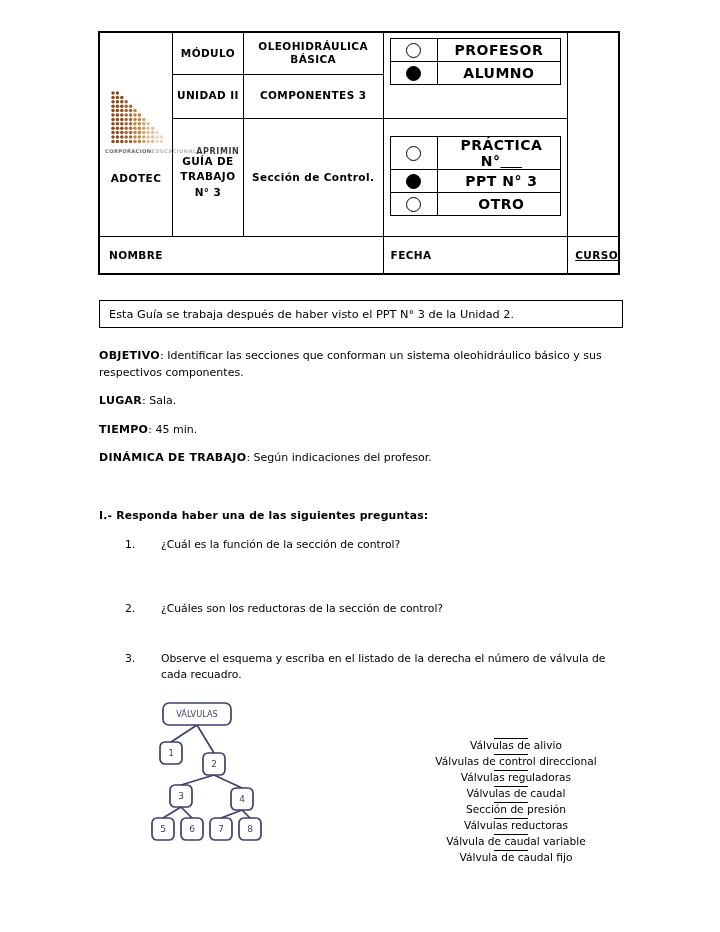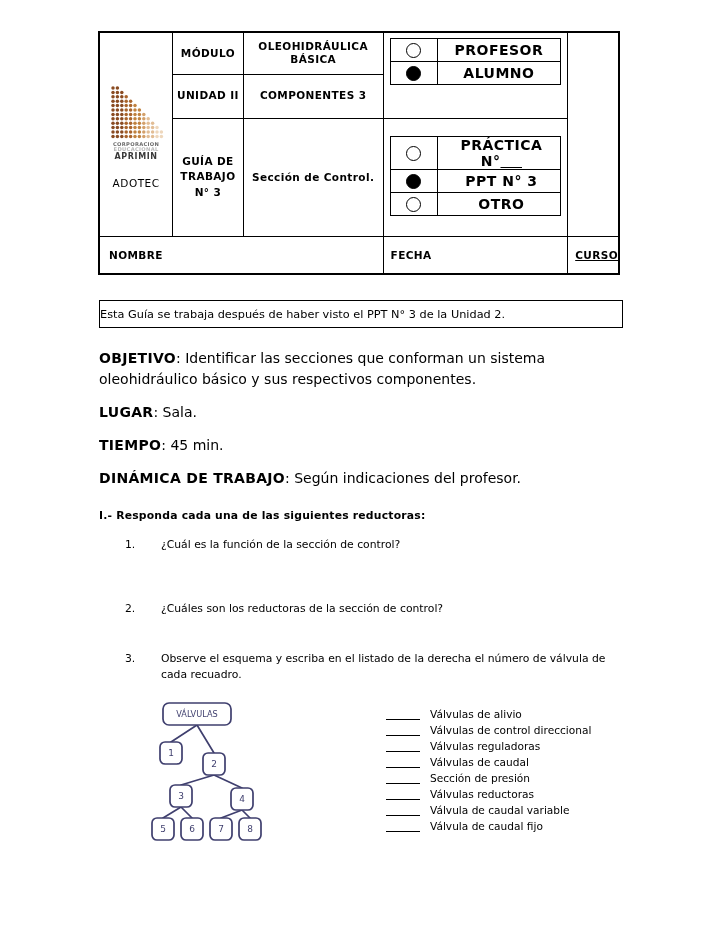--- a/index.html
+++ b/index.html
@@ -34,27 +34,27 @@
   .cell-val{width:150px;}
   .cell-right{width:196px;padding:5px 6px !important;vertical-align:top !important;}
 
   .logo-wrap{
     display:flex;flex-direction:column;align-items:center;justify-content:flex-start;
     padding-top:5px;
   }
   .logo-art{width:60px;height:56px;display:block;}
   .logo-words{
     width:62px;margin-top:1px;
-    display:flex;flex-direction:column;align-items:center;
+    display:flex;align-items:center;
     line-height:1;
   }
   .logo-w1{font-size:5.2px;letter-spacing:0.3px;color:#6b6b6b;font-weight:bold;}
   .logo-w2{font-size:5.2px;letter-spacing:0.3px;color:#b9b9b9;font-weight:bold;}
   .logo-w3{font-size:8px;letter-spacing:0.6px;color:#3a3a3a;font-weight:bold;margin-top:0.5px;}
-  .adotec{font-size:10.5px;font-weight:normal;letter-spacing:0.5px;padding-top:16px;}
+  .adotec{font-size:10.5px;font-weight:bold;letter-spacing:0.5px;padding-top:16px;}
 
   .r1{height:42px;}
   .r2{height:44px;}
   .r3{height:118px;}
   .rb{height:38px;}
 
   .val-big{font-size:11px;line-height:1.25;}
   .val-sec{font-size:10.5px;line-height:1.4;}
   .lbl-guia{font-size:10.5px;line-height:1.45;}
 
@@ -84,45 +84,45 @@
   }
   .circ.filled{background:#000;}
 
   .ul{ text-decoration:underline; }
 
   
   .note-box{
     position:absolute;left:99px;top:300px;width:524px;height:28px;
     border:1.3px solid #000;
     display:flex;align-items:center;
-    box-sizing:border-box;
+    padding-left:9px;box-sizing:border-box;
     font-size:11.3px;
   }
 
   
-  .body-block{position:absolute;left:99px;top:348px;width:528px;font-size:14px;line-height:1.5;}
+  .body-block{position:absolute;left:99px;top:348px;width:528px;font-size:11px;line-height:1.5;}
   .p{margin:0 0 12px 0;}
   .p b{letter-spacing:0.3px;}
 
   
   .sec-title{position:absolute;left:99px;top:509px;font-size:10.8px;font-weight:bold;letter-spacing:0.2px;}
   .q{position:absolute;font-size:10.8px;line-height:1.5;}
   .q .num{position:absolute;left:0;top:0;width:22px;text-align:left;}
   .q .txt{display:block;margin-left:36px;}
   #q1{left:125px;top:537px;width:470px;}
   #q2{left:125px;top:601px;width:470px;}
   #q3{left:125px;top:651px;width:495px;}
 
   
   .diagram{position:absolute;left:148px;top:700px;width:130px;height:148px;}
   .diagram svg{display:block;}
 
   
   .ans-list{position:absolute;left:386px;top:704px;width:260px;}
-  .ans-row{display:flex;align-items:flex-end;height:16px;font-size:10.6px;}
+  .ans-row{display:flex;align-items:center;height:16px;font-size:10.6px;flex-direction:column;}
   .ans-blank{
     width:34px;flex:0 0 34px;
     border-bottom:1.3px solid #000;
     height:9px;margin-right:10px;
   }
   .ans-label{white-space:nowrap;}
 </style>
 </head>
 <body>
 
@@ -296,21 +296,21 @@
     <b>LUGAR</b><span>:  Sala.</span>
   </p>
   <p class="p">
     <b>TIEMPO</b><span>: 45 min.</span>
   </p>
   <p class="p">
     <b>DINÁMICA DE TRABAJO</b><span>: Según indicaciones del profesor.</span>
   </p>
 </div>
 
-<div class="sec-title">I.- Responda cada una de las siguientes reductoras:</div>
+<div class="sec-title">I.- Responda haber una de las siguientes preguntas:</div>
 
 <div class="q" id="q1">
   <span class="num">1.</span>
   <span class="txt">¿Cuál es la función de la sección de control?</span>
 </div>
 <div class="q" id="q2">
   <span class="num">2.</span>
   <span class="txt">¿Cuáles son los reductoras de la sección de control?</span>
 </div>
 <div class="q" id="q3">

